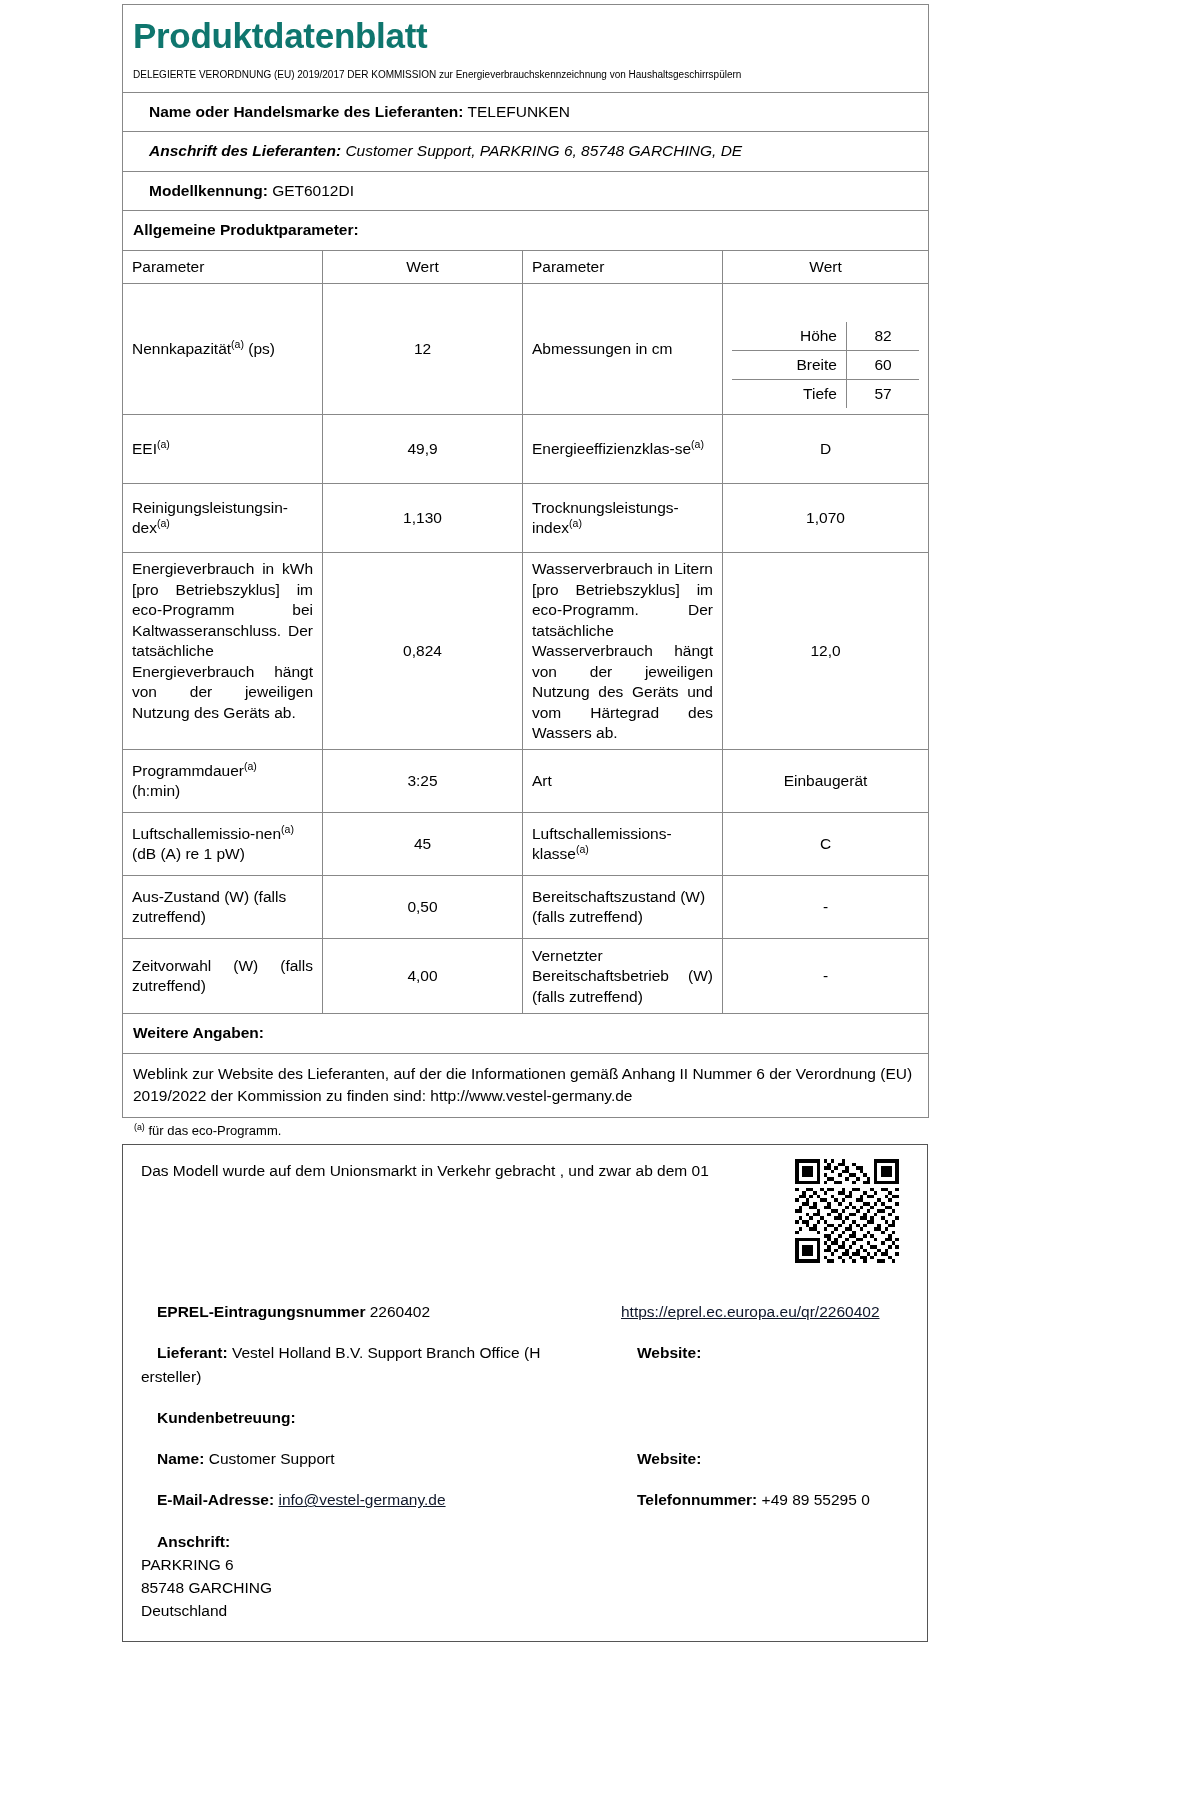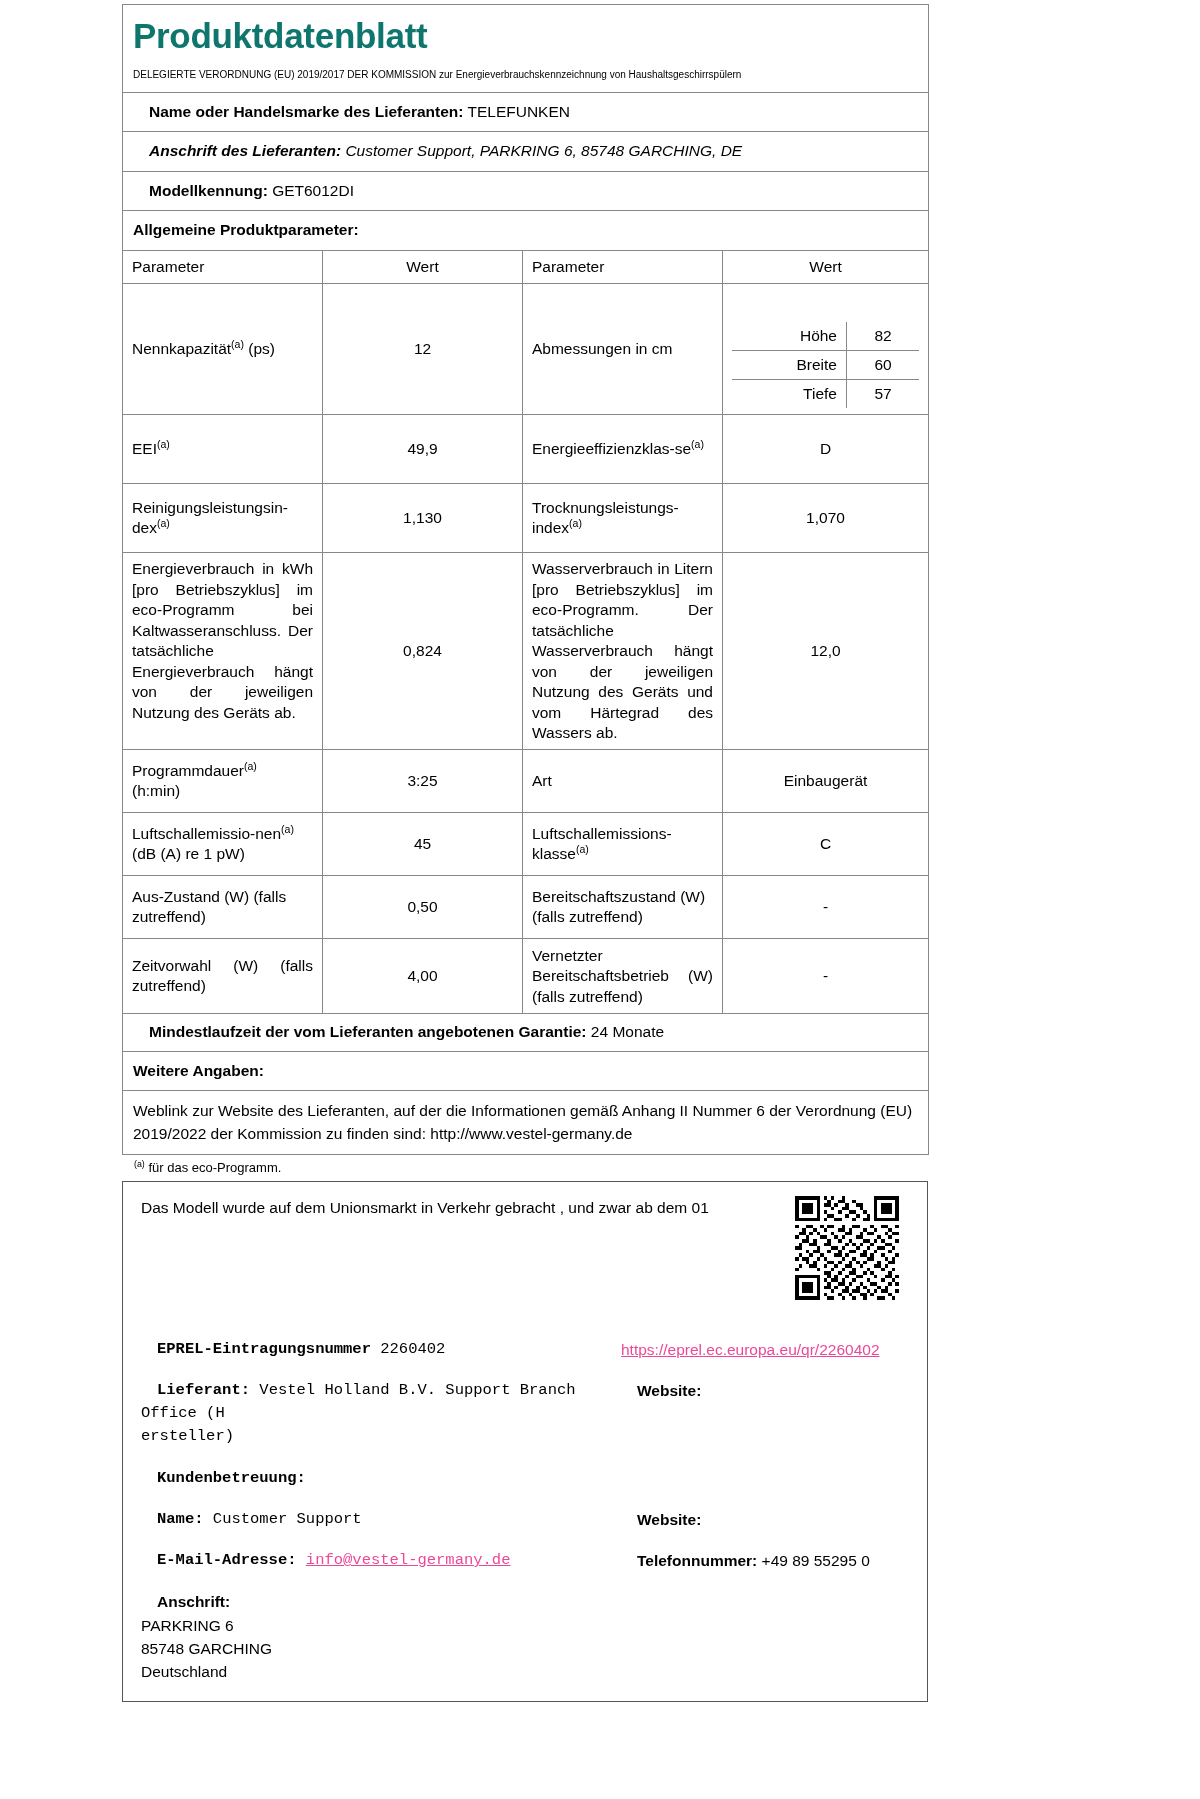--- a/index.html
+++ b/index.html
@@ -72,39 +72,39 @@
     padding: 4px 9px;
     font-size: 15.5px;
     line-height: 1.3;
   }
   td.nopad { padding: 0; border: 1px solid #888888; }
 
   .footnote {
     font-size: 13px;
     margin: 5px 0 6px 12px;
   }
-  .lnk { color: #ec4899; text-decoration: underline; }
+  .lnk { color: #0f172a; text-decoration: underline; }
 
   
   .bottombox {
     border: 1.6px solid #555555;
     margin-top: 2px;
     padding: 14px 14px 18px 14px;
     position: relative;
     min-height: 440px;
     box-sizing: border-box;
   }
   .bb-line { font-size: 15.5px; line-height: 1.5; }
   .bb-row {
     display: flex;
     font-size: 15.5px;
     line-height: 1.5;
     margin-top: 18px;
   }
-  .bb-col-l { width: 480px; padding-left: 4px; font-family: Liberation Mono, monospace; }
+  .bb-col-l { width: 480px; padding-left: 4px; }
   .bb-col-r { flex: 1; }
   .qr {
     position: absolute;
     right: 28px;
     top: 14px;
     width: 104px;
     height: 104px;
   }
   .addr { margin-top: 18px; padding-left: 4px; font-size: 15.5px; line-height: 1.5; }
 </style>
@@ -229,26 +229,20 @@
         <td colspan="2" class="c">-</td>
       </tr>
 
       <tr>
         <td class="just" style="height:62px;">Zeitvorwahl (W) (falls zutreffend)</td>
         <td class="c">4,00</td>
         <td class="just">Vernetzter Bereitschaftsbetrieb (W) (falls zutreffend)</td>
         <td colspan="2" class="c">-</td>
       </tr>
 
-      <tr>
-        <td colspan="5" style="padding:8px 10px;">
-          <span class="b">Mindestlaufzeit der vom Lieferanten angebotenen Garantie:</span>
-          <span>24 Monate</span>
-        </td>
-      </tr>
 
       <tr>
         <td colspan="5" class="b" style="padding:9px 10px;">Weitere Angaben:</td>
       </tr>
 
       <tr>
         <td colspan="5" style="padding:9px 10px;line-height:1.45;">
           <span>Weblink zur Website des Lieferanten, auf der die Informationen gemäß Anhang II Nummer 6 der Verordnung (EU) 2019/2022 der Kommission zu finden sind:</span>
           <span>http://www.vestel-germany.de</span>
         </td>

